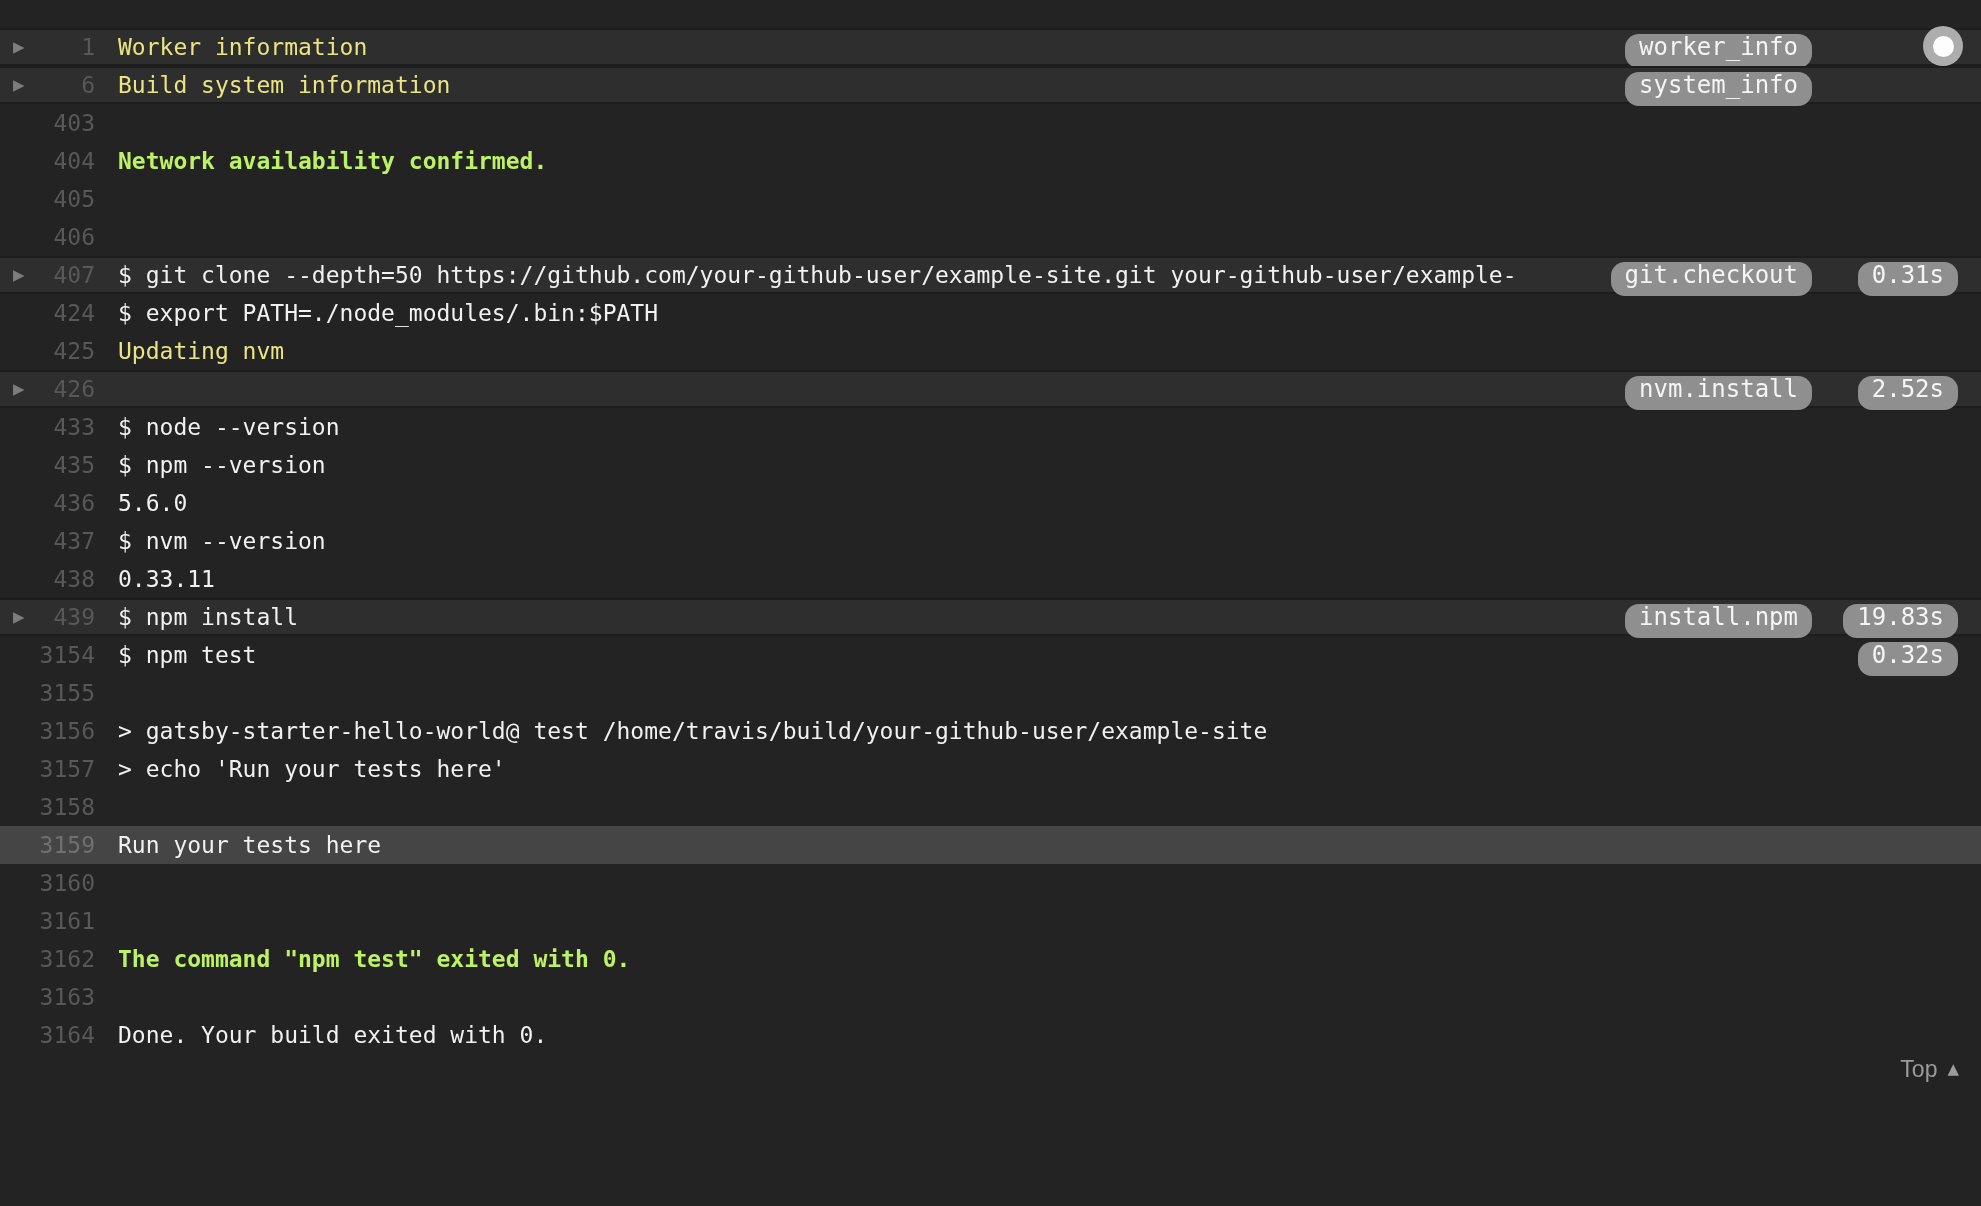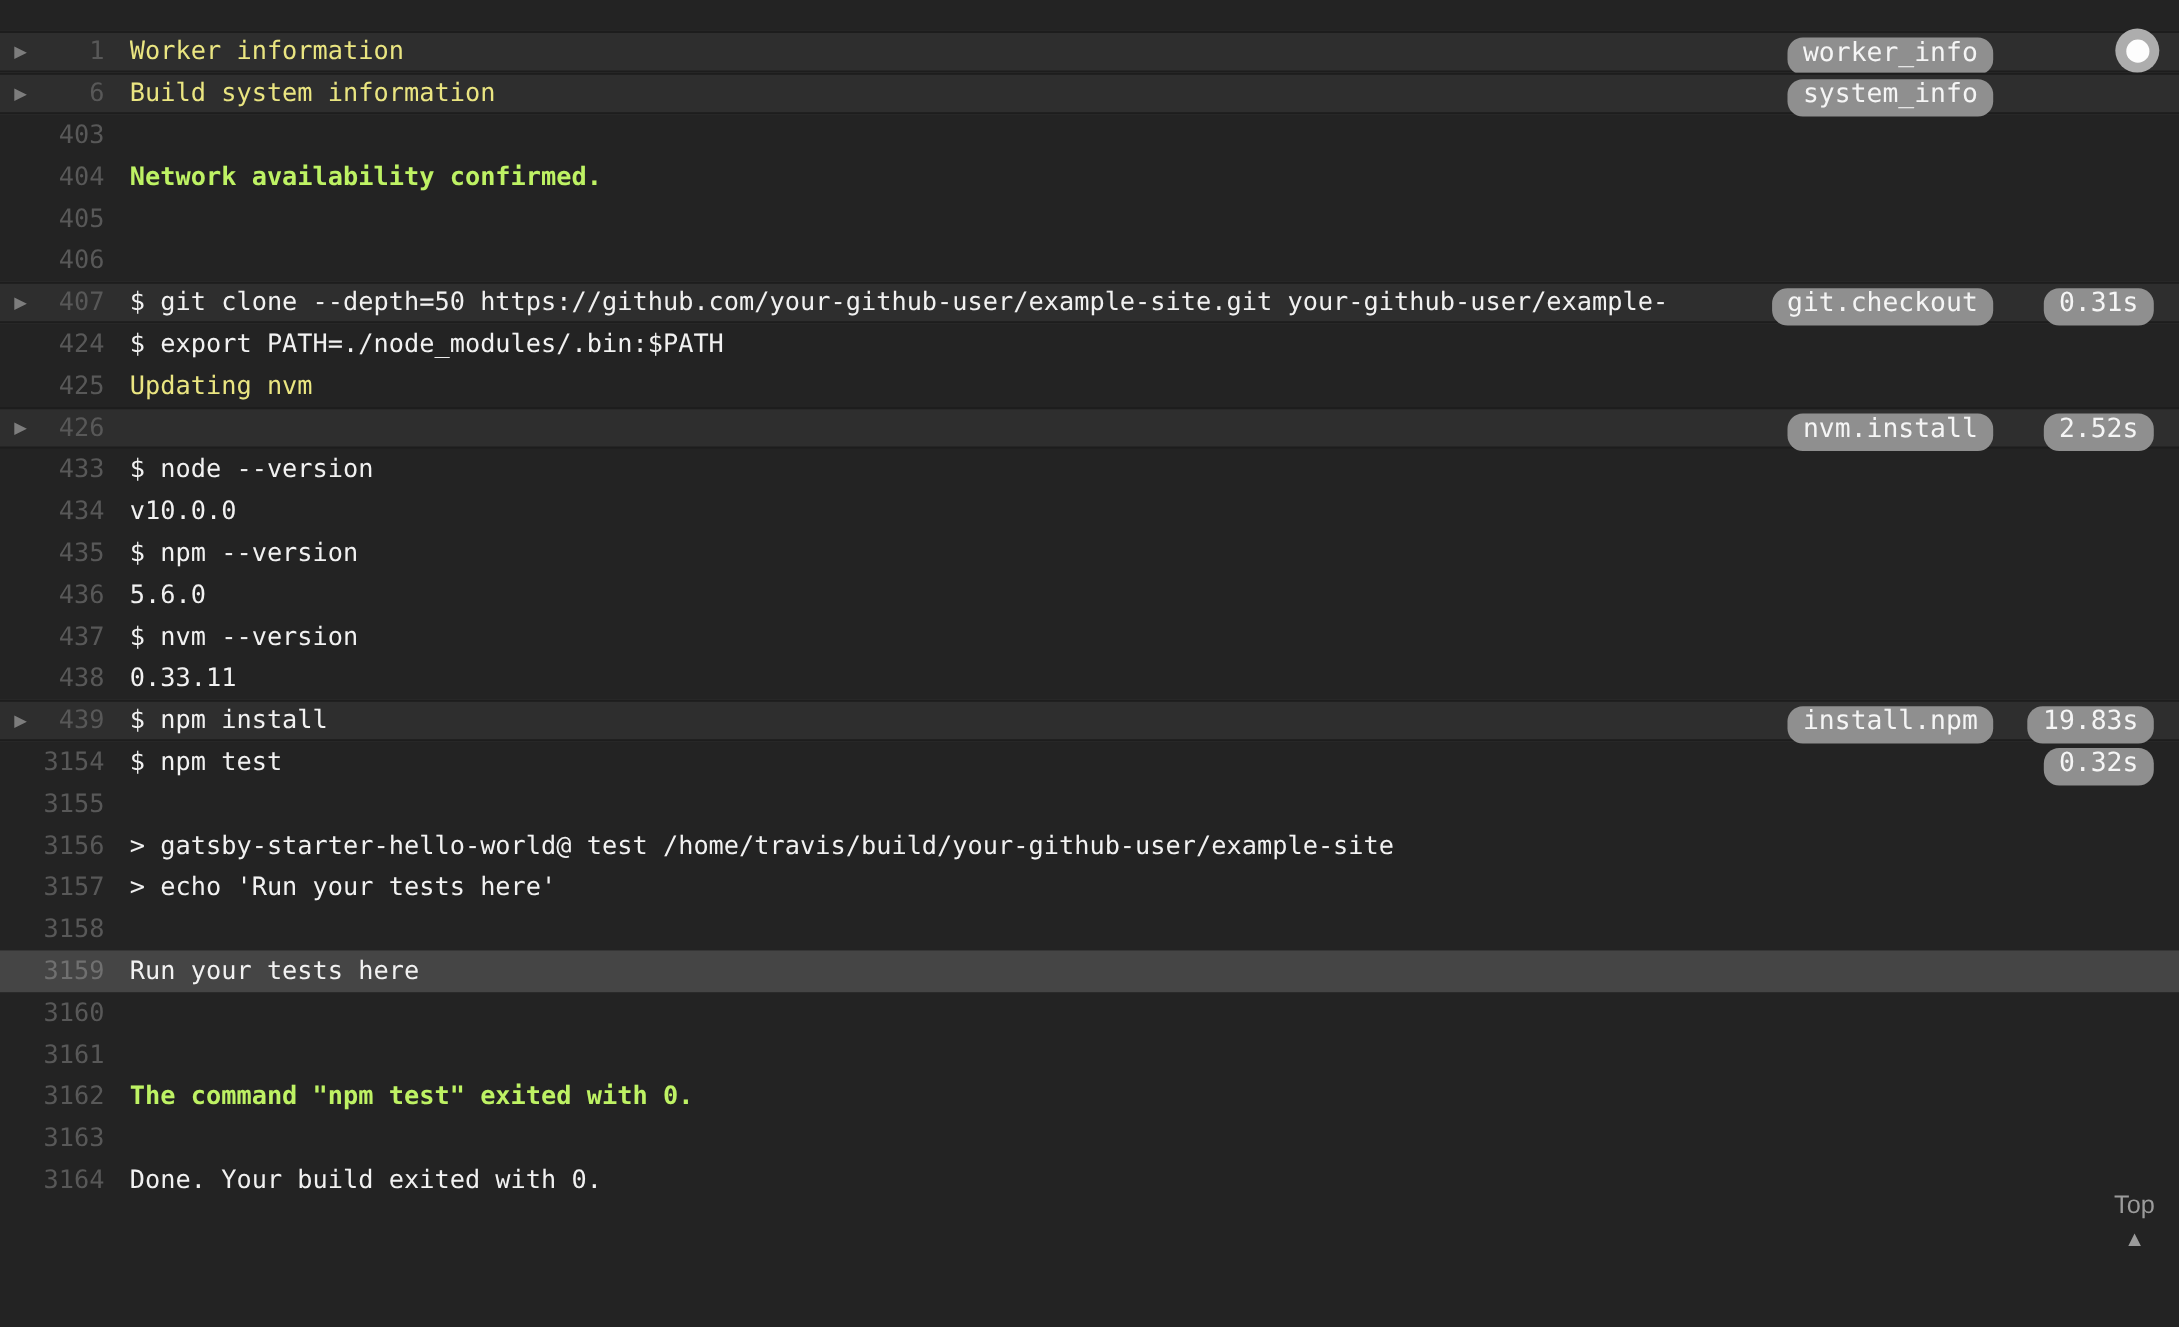--- a/index.html
+++ b/index.html
@@ -66,21 +66,21 @@
   .scroll-dot-inner { width:21px; height:21px; border-radius:50%; background:#fdfdfd; }
 
   
   .log-footer {
     height:31px; display:flex; justify-content:flex-end; align-items:center;
     padding-right:22px;
   }
   .top-link {
     display:flex; align-items:center; gap:10px;
     color:#9b9b9b; font-family:"Liberation Sans","DejaVu Sans",sans-serif;
-    font-size:23px; cursor:pointer; text-decoration:none;flex-direction:column;
+    font-size:23px; cursor:pointer; text-decoration:none;
   }
   .up-tri { font-size:15px; font-family:"DejaVu Sans",sans-serif; line-height:1; }
 </style>
 </head>
 <body>
 
 <div class="app">
 
 
   <div class="log-body" id="log-body">
@@ -88,21 +88,20 @@
       <div class="log-row fold has-badge"><span class="fold-arrow">▶</span><span class="line-num">6</span><span class="line-text yellow">Build system information</span><span class="name-badge">system_info</span></div>
       <div class="log-row"><span class="line-num">403</span></div>
       <div class="log-row"><span class="line-num">404</span><span class="line-text green">Network availability confirmed.</span></div>
       <div class="log-row"><span class="line-num">405</span></div>
       <div class="log-row"><span class="line-num">406</span></div>
       <div class="log-row fold has-badge"><span class="fold-arrow">▶</span><span class="line-num">407</span><span class="line-text white">$ git clone --depth=50 https://github.com/your-github-user/example-site.git your-github-user/example-</span><span class="name-badge">git.checkout</span><span class="time-badge">0.31s</span></div>
       <div class="log-row"><span class="line-num">424</span><span class="line-text white">$ export PATH=./node_modules/.bin:$PATH</span></div>
       <div class="log-row"><span class="line-num">425</span><span class="line-text yellow">Updating nvm</span></div>
       <div class="log-row fold has-badge"><span class="fold-arrow">▶</span><span class="line-num">426</span><span class="name-badge">nvm.install</span><span class="time-badge">2.52s</span></div>
       <div class="log-row"><span class="line-num">433</span><span class="line-text white">$ node --version</span></div>
-      <div class="log-row"><span class="line-num">434</span><span class="line-text white">v10.0.0</span></div>
       <div class="log-row"><span class="line-num">435</span><span class="line-text white">$ npm --version</span></div>
       <div class="log-row"><span class="line-num">436</span><span class="line-text white">5.6.0</span></div>
       <div class="log-row"><span class="line-num">437</span><span class="line-text white">$ nvm --version</span></div>
       <div class="log-row"><span class="line-num">438</span><span class="line-text white">0.33.11</span></div>
       <div class="log-row fold has-badge"><span class="fold-arrow">▶</span><span class="line-num">439</span><span class="line-text white">$ npm install</span><span class="name-badge">install.npm</span><span class="time-badge">19.83s</span></div>
       <div class="log-row has-badge"><span class="line-num">3154</span><span class="line-text white">$ npm test</span><span class="time-badge">0.32s</span></div>
       <div class="log-row"><span class="line-num">3155</span></div>
       <div class="log-row"><span class="line-num">3156</span><span class="line-text white">&gt; gatsby-starter-hello-world@ test /home/travis/build/your-github-user/example-site</span></div>
       <div class="log-row"><span class="line-num">3157</span><span class="line-text white">&gt; echo 'Run your tests here'</span></div>
       <div class="log-row"><span class="line-num">3158</span></div>

